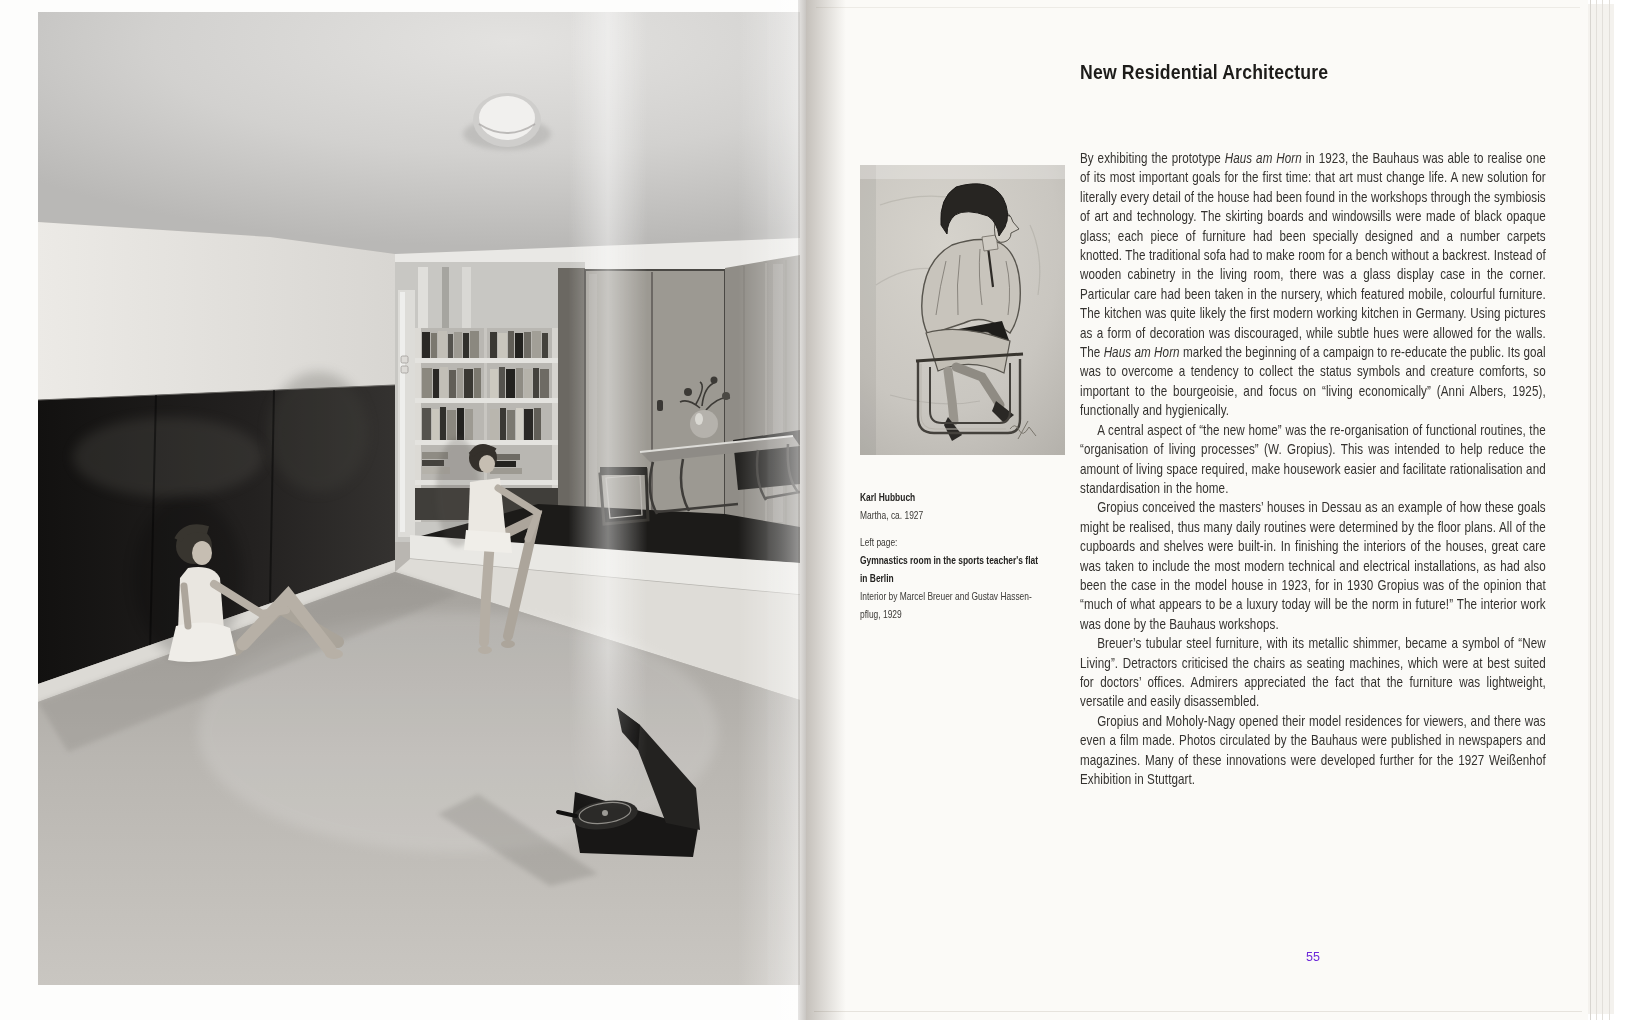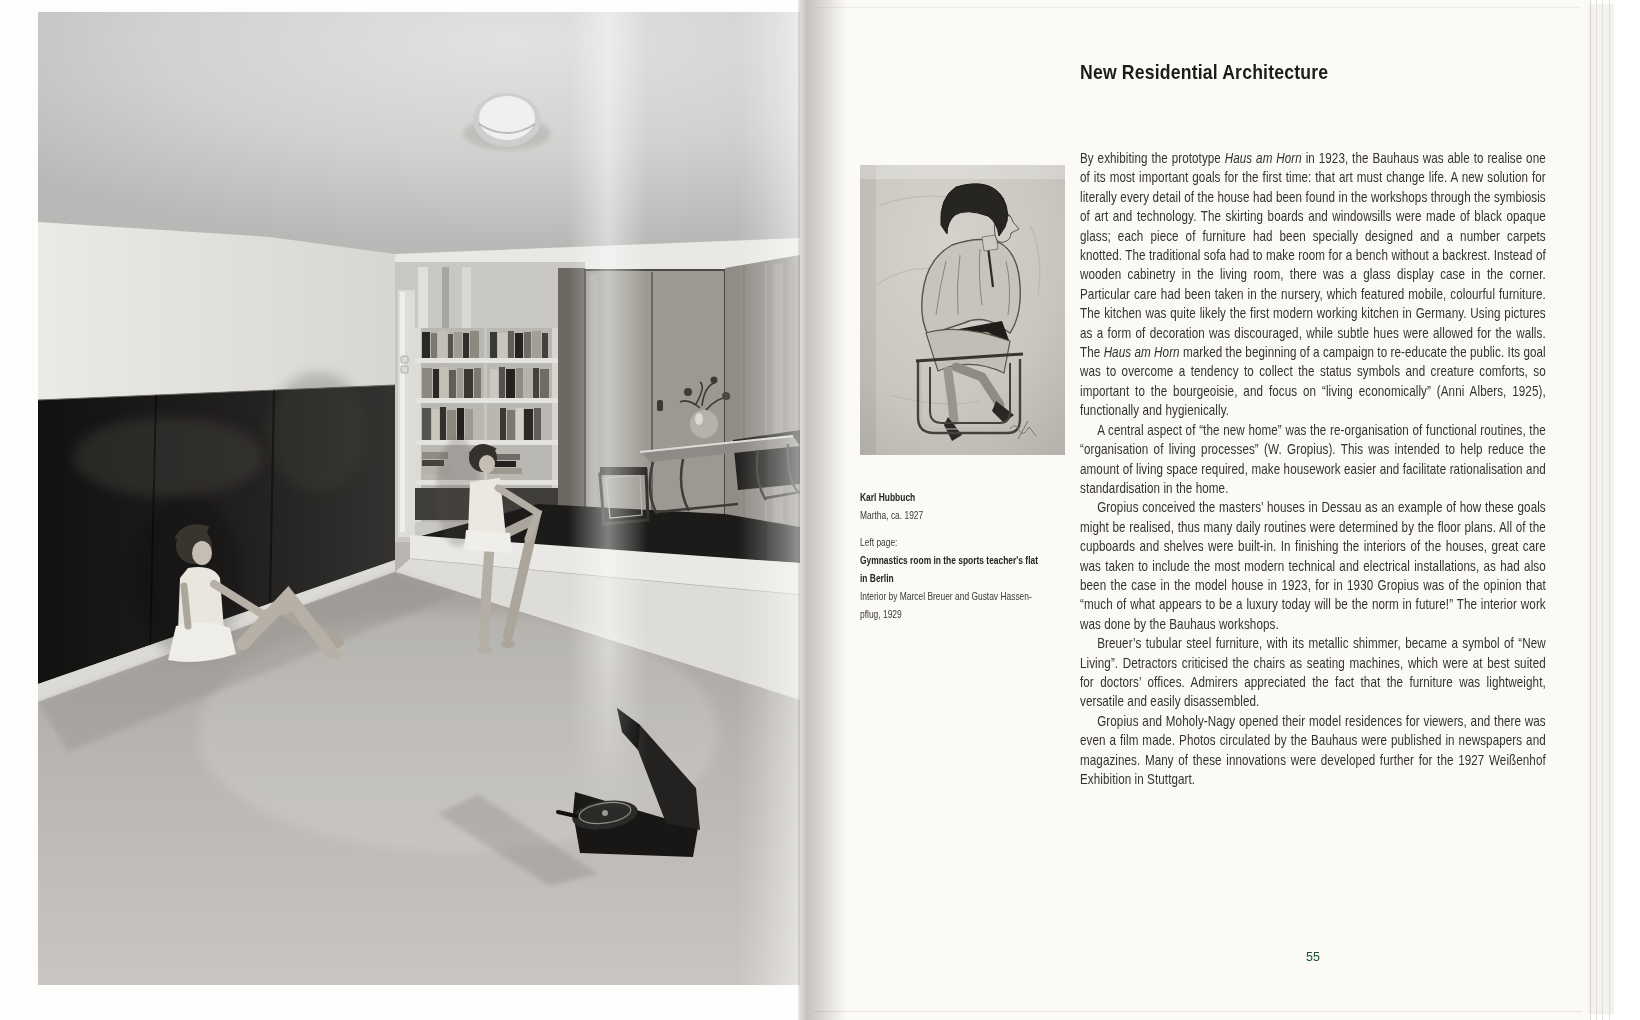--- a/index.html
+++ b/index.html
@@ -34,21 +34,21 @@
     transform:scaleX(.78);transform-origin:0 0;}
   #fig-caption .cap-line{white-space:nowrap;}
   #fig-caption .bold{font-weight:700;color:#242321;}
   #fig-caption .cap-gap{height:9px;}
   #body-col{position:absolute;left:274px;top:149px;width:568px;
     font-size:14.2px;line-height:19.4px;text-align:justify;color:#34322f;
     transform:scaleX(.82);transform-origin:0 0;letter-spacing:.1px;}
   #body-col p{margin:0;}
   #body-col p + p{text-indent:21px;}
   #page-number{position:absolute;left:274px;top:950px;width:466px;text-align:center;
-    font-size:12.5px;color:#14532d;}
+    font-size:12.5px;color:#6d28d9;}
 </style>
 </head>
 <body>
 
 <div id="canvas">
 
   <div class="fore-edge-band" style="left:0;width:30px;"></div>
   <div class="edge-line" style="left:9px;"></div>
   <div class="edge-line" style="left:16px;"></div>
   <div class="edge-line" style="left:23px;"></div>

